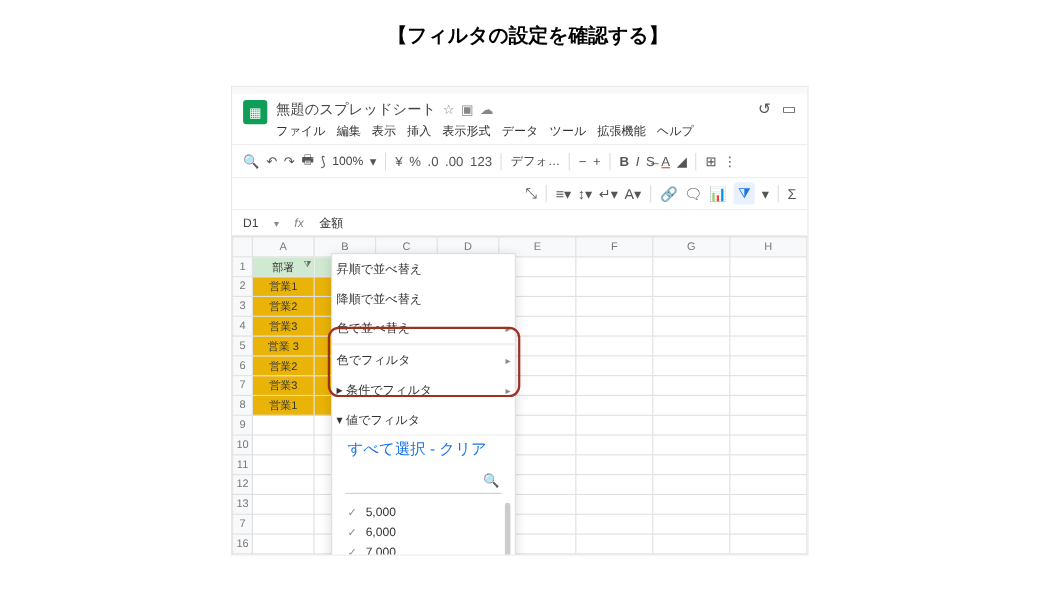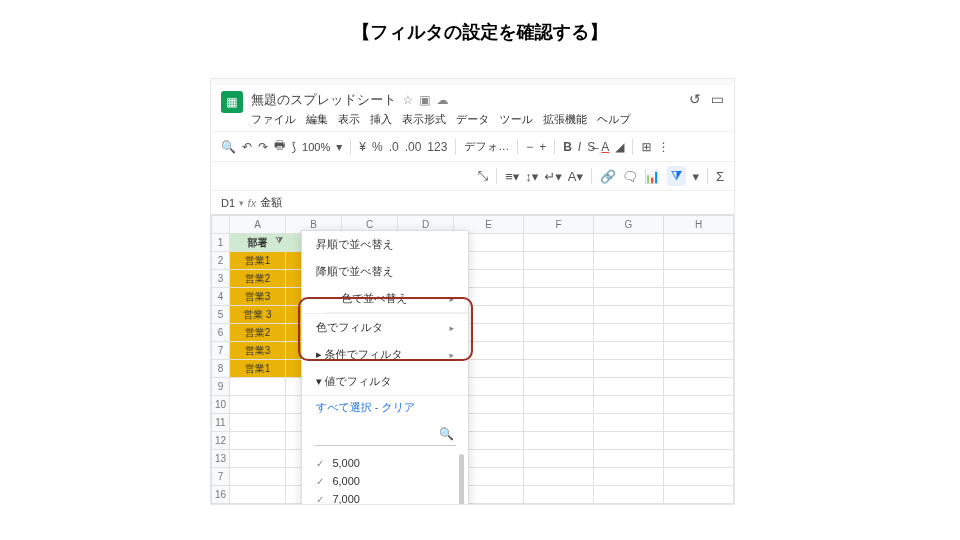--- a/index.html
+++ b/index.html
@@ -13,39 +13,39 @@
   .doc-title-row { display:flex; align-items:center; gap:6px; font-size:13px; color:#444; }
   .title-icons { color:#888; font-size:12px; display:flex; gap:6px; }
   .menubar { display:flex; gap:10px; font-size:11px; color:#333; padding-top:3px; }
   .right-icons { display:flex; gap:10px; font-size:14px; color:#555; align-items:center; }
   .toolbar1 { display:flex; align-items:center; gap:6px; padding:4px 10px; border-top:1px solid #eee; border-bottom:1px solid #eee; font-size:11px; color:#444; }
   .tb-icon { color:#555; font-size:12px; }
   .tb-sep { width:1px; height:16px; background:#ddd; margin:0 2px; }
   .toolbar2 { display:flex; align-items:center; gap:6px; padding:4px 10px; border-bottom:1px solid #eee; font-size:11px; color:#444; justify-content:flex-end; }
   .toolbar2 .tb-icon { font-size:13px; }
   .funnel-active { background:#e8f0fe; border-radius:3px; padding:2px 4px; color:#1a73e8; }
-  .cellref-row { display:flex; align-items:center; padding:4px 10px; border-bottom:1px solid #e0e0e0; font-size:11px; gap:4px;text-align:right; }
+  .cellref-row { display:flex; align-items:center; padding:4px 10px; border-bottom:1px solid #e0e0e0; font-size:11px; gap:14px;text-align:right; }
   .cellref { color:#444; }
   .fx { font-style:italic; color:#888; }
   .fx-val { color:#333; }
   .grid-wrap { position:relative; }
   table.grid { border-collapse:collapse; font-size:10px; color:#333; }
   table.grid th, table.grid td { border:1px solid #e0e0e0; height:18px; }
   .rownum { width:18px; background:#f8f9fa; text-align:center; color:#777; font-size:10px; }
   .colhd { background:#f8f9fa; text-align:center; color:#777; font-weight:normal; }
   .wA{width:56px}.wB{width:56px}.wC{width:56px}.wD{width:56px}.wE{width:70px}.wF{width:70px}.wG{width:70px}.wH{width:70px}
-  .hdrcell { background:#d0ead2; font-weight:bold; text-align:center; position:relative; padding:0 4px; }
+  .hdrcell { background:#d0ead2; font-weight:normal; text-align:center; position:relative; padding:0 4px; }
   .hdrcell .flt { position:absolute; right:2px; top:2px; font-size:8px; color:#666; }
   .datacell { background:#eab308; text-align:center; }
   .sel { outline:2px solid #0f9d58; outline-offset:-1px; }
   .sel-fill { position:absolute; width:6px; height:6px; background:#0f9d58; right:-3px; bottom:-3px; }
   .filter-menu { position:absolute; left:90px; top:15px; width:168px; background:#fff; border:1px solid #ddd; box-shadow:0 2px 10px rgba(0,0,0,.15); font-size:11px; color:#333; z-index:5; }
-  .fm-row { padding:6px 14px; display:flex; align-items:center; justify-content:space-between; }
+  .fm-row { padding:6px 4px; display:flex; align-items:center; justify-content:space-between; }
   .fm-arrow { color:#888; font-size:9px; }
-  .fm-link { color:#1a73e8; cursor:pointer; padding:4px 14px; font-size:11px; }
+  .fm-link { color:#1a73e8; cursor:pointer; padding:4px 14px; font-size:14px; }
   .highlight-box { position:absolute; border:2.5px solid #9b3025; border-radius:10px; pointer-events:none; z-index:6; }
   .search-wrap { margin:6px 12px 4px; position:relative; }
   .search-wrap input { width:100%; border:none; border-bottom:1px solid #ccc; padding:4px 20px 4px 2px; font-size:11px; outline:none; }
   .search-wrap .mag { position:absolute; right:2px; top:2px; color:#888; font-size:12px; }
   .vals { padding:4px 6px 10px 14px; max-height:90px; position:relative; }
   .vals-scroll { position:absolute; right:4px; top:4px; width:5px; height:60px; background:#ccc; border-radius:3px; }
   .val-row { display:flex; align-items:center; gap:8px; padding:3px 0; font-size:11px; color:#333; }
   .chk { color:#888; font-size:10px; }
 </style>
 </head>
@@ -326,21 +326,21 @@
     </table>
 
     <div class="filter-menu">
       <div id="fmitems">
           <div class="fm-row">
             <span>昇順で並べ替え</span>
           </div>
           <div class="fm-row">
             <span>降順で並べ替え</span>
           </div>
-          <div class="fm-row" style="border-bottom: 1px solid rgb(238, 238, 238); margin-bottom: 0px; margin-left: 25px;">
+          <div class="fm-row" style="border-bottom: 1px solid rgb(238, 238, 238); margin-bottom: 0px;">
             <span>色で並べ替え</span>
             <span class="fm-arrow">▸</span>
           </div>
           <div class="fm-row" style="border-top: 1px solid rgb(238, 238, 238);">
             <span>色でフィルタ</span>
             <span class="fm-arrow">▸</span>
           </div>
           <div class="fm-row">
             <span>▸ 条件でフィルタ</span>
             <span class="fm-arrow">▸</span>

